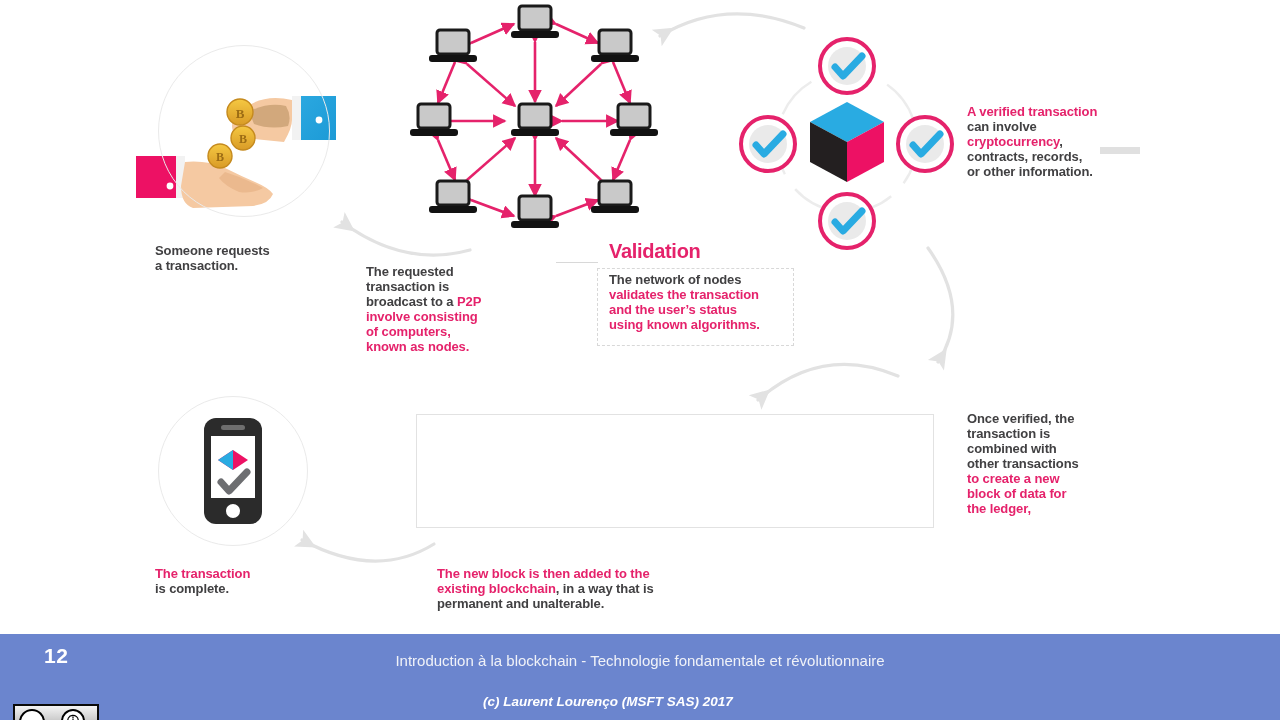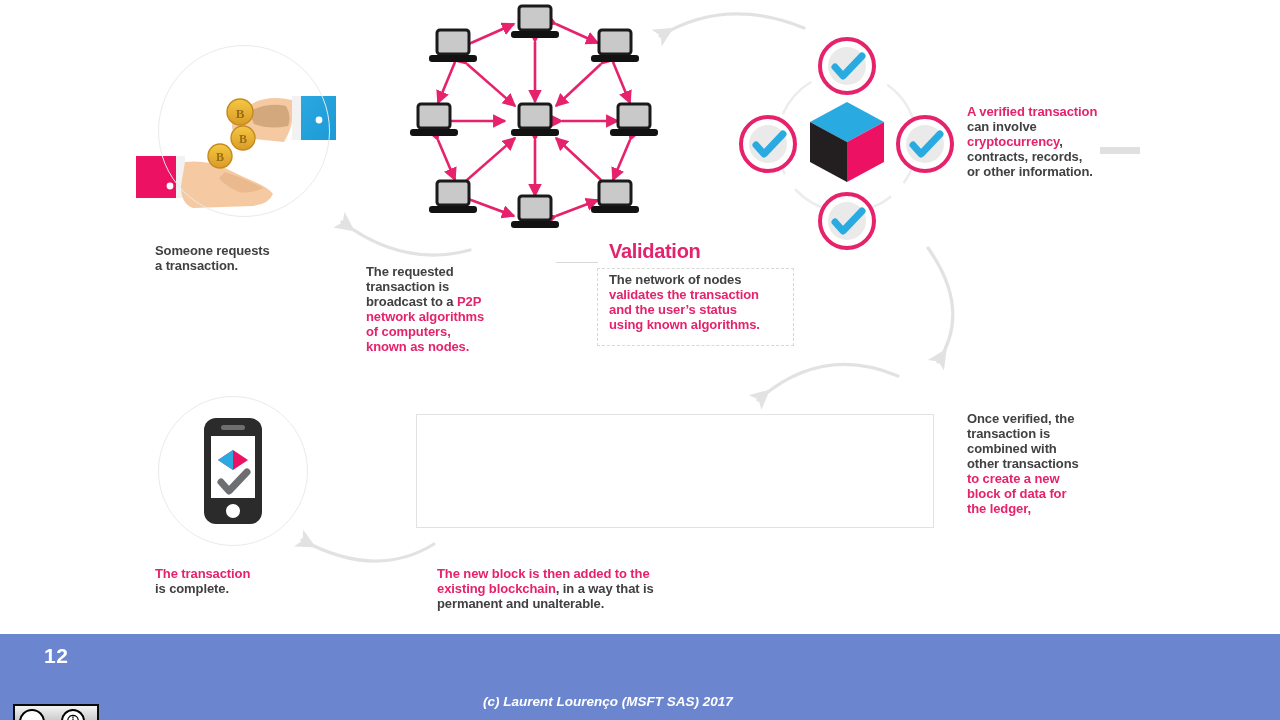--- a/index.html
+++ b/index.html
@@ -349,21 +349,21 @@
 
   <div class="cap" style="left:155px;top:243px;">
     <span class="dark">Someone requests</span><br>
     <span class="dark">a transaction.</span>
   </div>
 
   <div class="cap" style="left:366px;top:264px;">
     <span class="dark">The requested</span><br>
     <span class="dark">transaction is</span><br>
     <span class="dark">broadcast to a </span><span class="pink">P2P</span><br>
-    <span class="pink">network algorithms</span><br>
+    <span class="pink">involve consisting</span><br>
     <span class="pink">of computers,</span><br>
     <span class="pink">known as nodes.</span>
   </div>
 
   <div class="validation-rule" style="left:556px;top:262px;width:42px;"></div>
   <div class="validation-title" style="left:609px;top:240px;">Validation</div>
   <div class="validation-box" style="left:597px;top:268px;width:197px;height:78px;"></div>
   <div class="cap" style="left:609px;top:272px;">
     <span class="dark">The network of nodes</span><br>
     <span class="pink">validates the transaction</span><br>
@@ -396,20 +396,21 @@
   </div>
 
   <div class="cap" style="left:437px;top:566px;">
     <span class="pink">The new block is then added to the</span><br>
     <span class="pink">existing blockchain</span><span class="dark">, in a way that is</span><br>
     <span class="dark">permanent and unalterable.</span>
   </div>
 
   <div class="footer"></div>
   <div class="footer-num">12</div>
+  <div class="footer-title">Introduction  à la blockchain - Technologie  fondamentale  et révolutionnaire</div>
   <div class="footer-credit">(c) Laurent Lourenço (MSFT SAS) 2017</div>
 
   <div class="cc-badge">
     <div class="ring cc">cc</div>
     <div class="ring i">ⓘ</div>
     <div class="strip"></div>
     <div class="by">BY</div>
   </div>
 
 </div>

